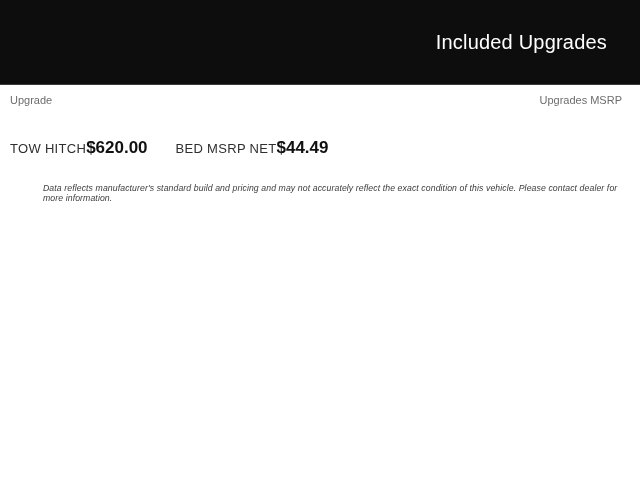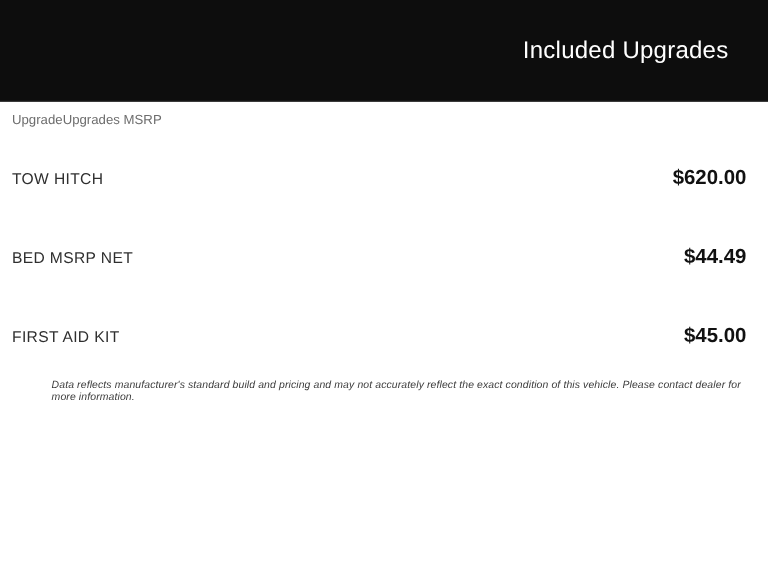--- a/index.html
+++ b/index.html
@@ -28,31 +28,31 @@
   .header-title {
     color: #ffffff;
     font-size: 20px;
     font-weight: 400;
     letter-spacing: 0.2px;
   }
   .col-headers {
     height: 30px;
     display: flex;
     align-items: center;
+    justify-content: space-between;
     padding: 0 18px 0 10px;
   }
   .col-header {
     color: #6d6d6d;
     font-size: 11px;
     font-weight: 400;
   }
   .rows {
     display: flex;
-    flex-direction: column;
-    justify-content: flex-end;
+    flex-direction: row;
   }
   .upgrade-row {
     height: 66px;
     display: flex;
     align-items: center;
     justify-content: space-between;
     padding: 0 18px 0 10px;
   }
   .upgrade-name {
     color: #2f2f2f;
@@ -95,21 +95,17 @@
     <span class="upgrade-price">$620.00</span>
   </div>
 
 
   <div class="upgrade-row">
     <span class="upgrade-name">BED MSRP NET</span>
     <span class="upgrade-price">$44.49</span>
   </div>
 
 
-  <div class="upgrade-row">
-    <span class="upgrade-name">FIRST AID KIT</span>
-    <span class="upgrade-price">$45.00</span>
-  </div>
 </div>
 
   <div class="disclaimer">Data reflects manufacturer's standard build and pricing and may not accurately reflect the exact condition of this vehicle. Please contact dealer for more information.</div>
 
 </div>
 
 </body></html>

